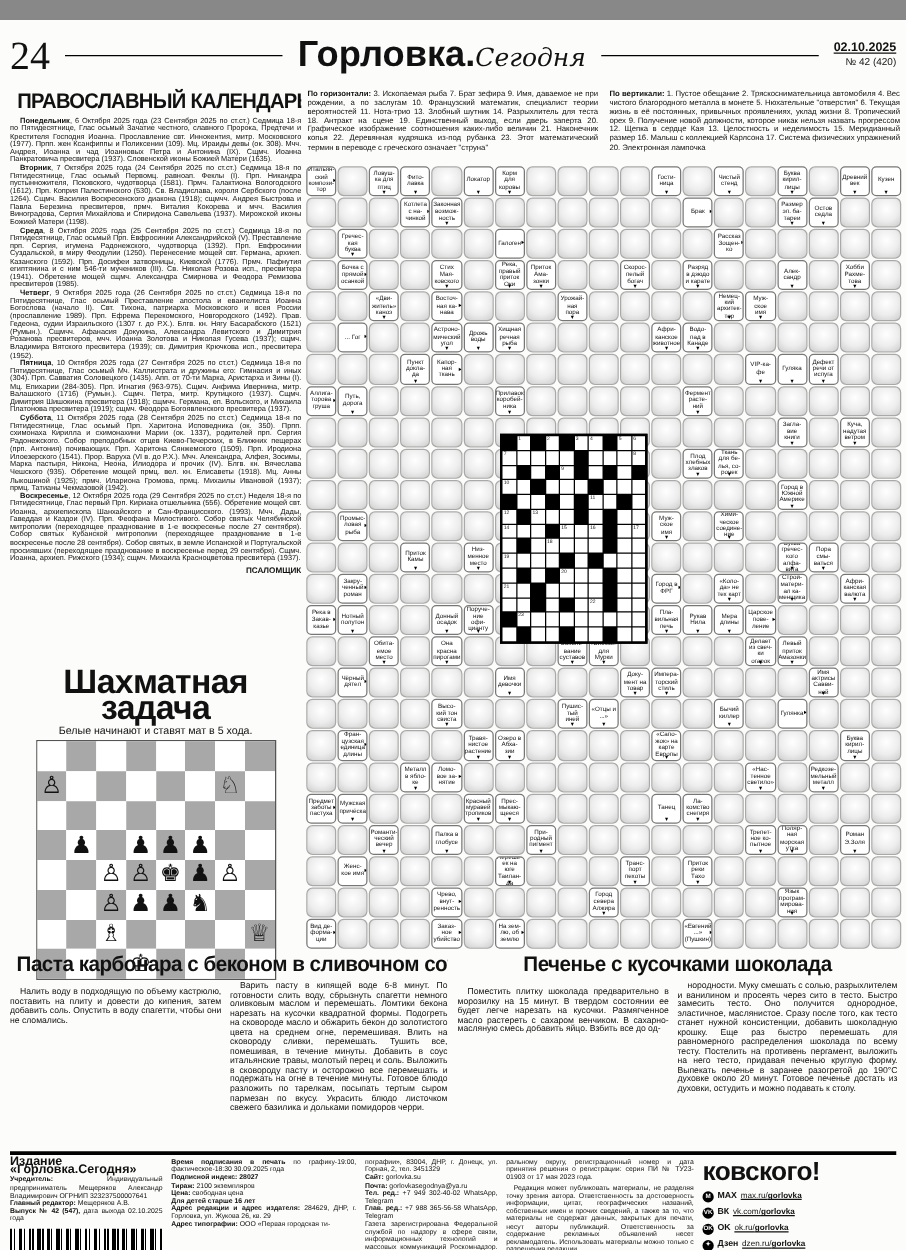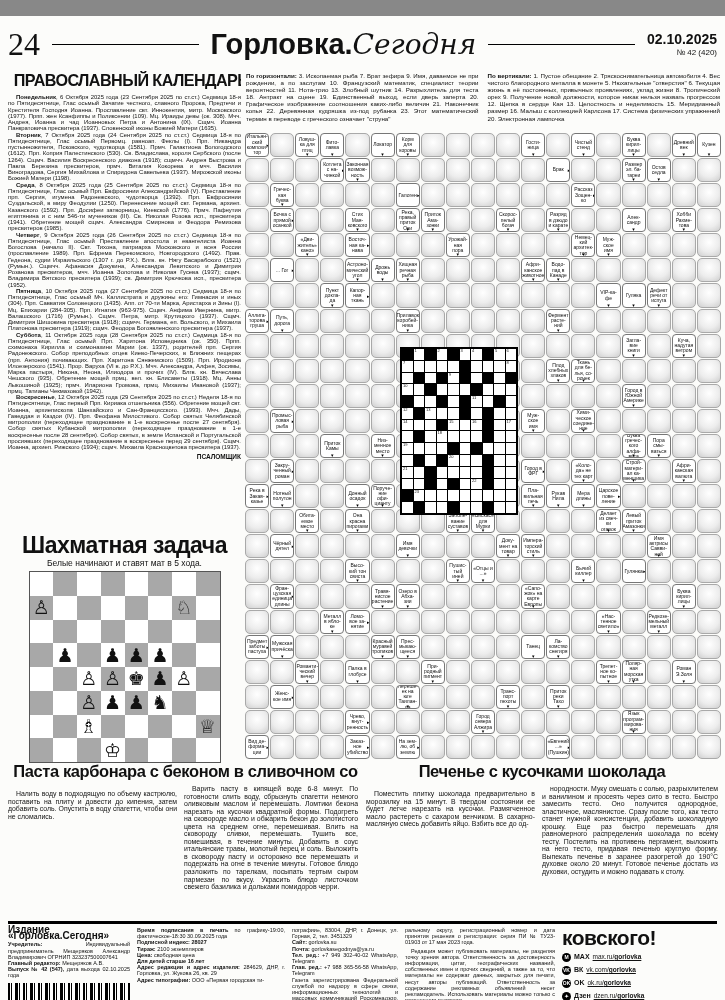--- a/index.html
+++ b/index.html
@@ -4,35 +4,35 @@
 <style>
   html,body{margin:0;padding:0;background:#888;}
   .page{width:725px;height:1000px;position:relative;background:#fcfcfa;color:#111;
         font-family:"Liberation Sans",sans-serif;overflow:hidden;margin:16px auto;}
   
   .header{position:absolute;left:8px;top:6px;width:709px;height:44px;display:flex;align-items:center;}
   .pagenum{font-family:"Liberation Serif",serif;font-size:32px;line-height:1;}
   .h-rule{flex:1;height:1px;background:#000;margin:0 12px;}
   .masthead{white-space:nowrap;display:flex;align-items:baseline;}
   .mast-main{font-family:Liberation Sans, sans-serif;font-weight:bold;font-size:29px;}
-  .mast-script{font-family:"DejaVu Serif",serif;font-style:italic;font-size:28px;}
+  .mast-script{font-family:"DejaVu Serif",serif;font-style:italic;font-size:20px;}
   .datebox{text-align:right;line-height:1.2;}
-  .dateline{font-weight:bold;font-size:14px;}
+  .dateline{font-weight:bold;font-size:10px;text-decoration:underline;}
   .issueline{font-size:8px;}
   
   .calendar{position:absolute;left:8px;top:55px;width:233px;height:462px;overflow:hidden;}
   .cal-title{font-size:17px;font-weight:bold;letter-spacing:-0.6px;text-align:center;
              transform:scaleX(.95);transform-origin:center;margin:0 0 3px 0;white-space:nowrap;}
   .cal-body{font-size:5.9px;line-height:6.25px;text-align:justify;}
   .cal-day{margin:0;text-indent:8px;}
   .cal-day b{font-size:6px;}
   .psalom{text-align:right;font-weight:bold;font-size:6.5px;margin-top:3px;}
   
   .chess{position:absolute;left:8px;top:519px;width:233px;text-align:center;}
-  .chess-title{font-size:23px;font-weight:bold;letter-spacing:-0.5px;line-height:21px;margin:0;}
+  .chess-title{font-size:27px;font-weight:bold;letter-spacing:-0.5px;line-height:21px;margin:0;}
   .chess-sub{font-size:8.5px;margin-top:2px;}
   .board{width:190px;height:190px;margin:3px auto 0 auto;display:grid;
          grid-template-columns:repeat(8,1fr);grid-template-rows:repeat(8,1fr);
          border:1px solid #555;}
   .sq{display:flex;align-items:center;justify-content:center;font-size:19px;line-height:1;
       font-family:"DejaVu Sans",sans-serif;}
   .sq.light{background:#ffffff;}
   .sq.dark{background:#a8a8a8;}
   
   .clues{position:absolute;left:246px;top:56px;width:474px;height:59px;display:flex;gap:9px;overflow:hidden;}

